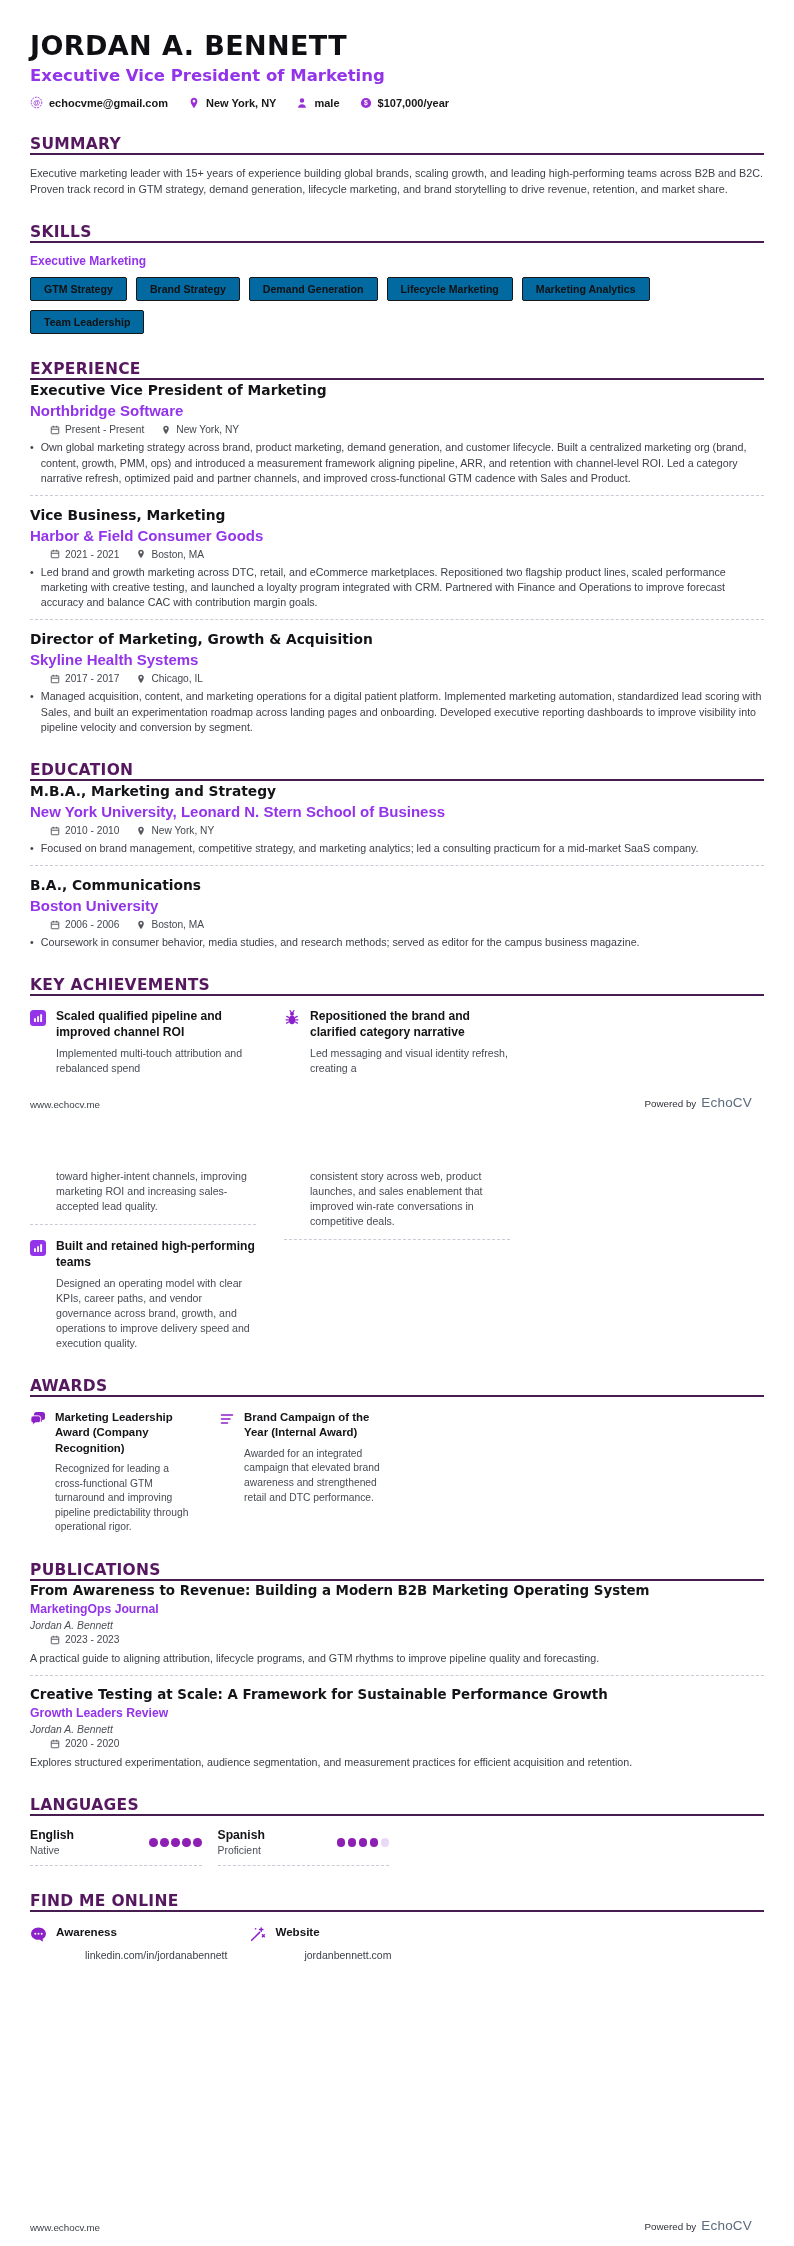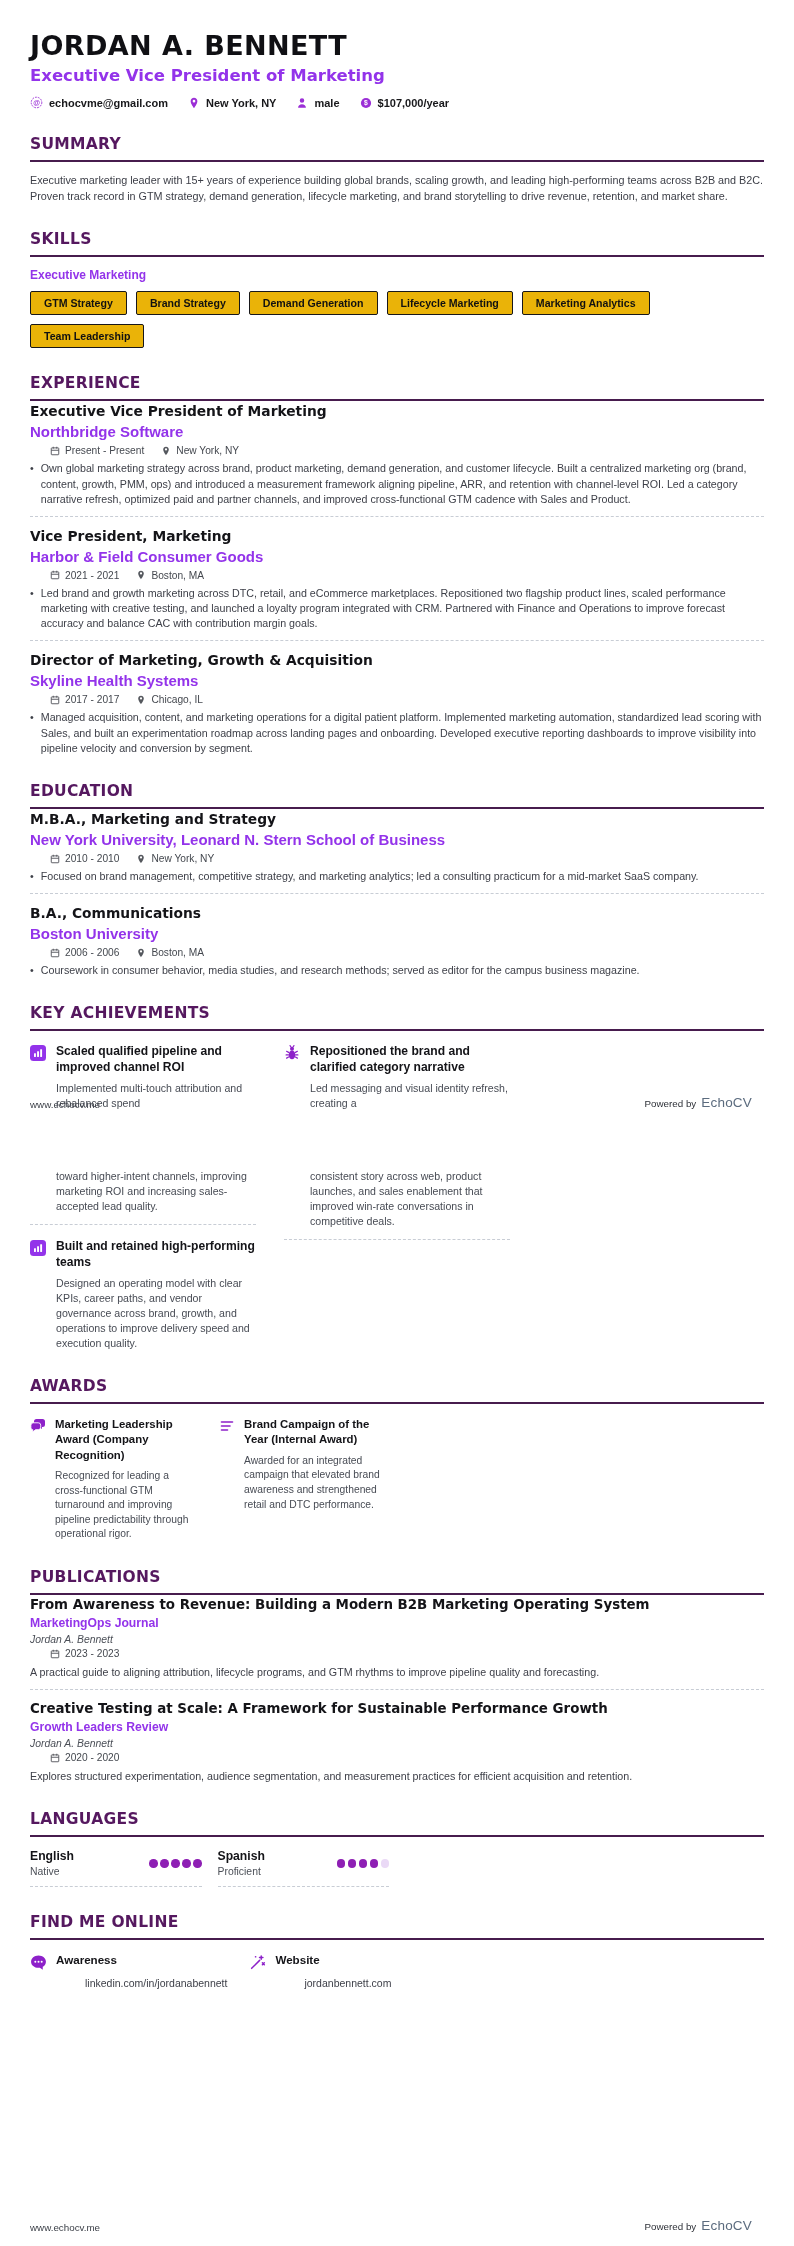--- a/index.html
+++ b/index.html
@@ -35,34 +35,33 @@
   }
   .contact-item { display:flex; align-items:center; gap:6px; }
   .contact-item .ic { color:#9b2fd6; display:flex; }
 
   
   .sec { margin-top:26px; }
   .sec-h {
     font-family:"DejaVu Sans", sans-serif;
     font-weight:bold; font-size:15.5px; letter-spacing:.3px;
     color:#55185f;
-    padding-bottom:7px;
     border-bottom:2.5px solid #471c4e;
   }
   .sec-body { margin-top:11px; }
 
   .summary-text { font-size:10.8px; line-height:1.45; color:#3e4049; }
 
   
   .skill-group { font-size:12px; font-weight:bold; color:#9333ea; margin-top:11px; }
   .tags { display:flex; flex-wrap:wrap; gap:9px; margin-top:9px; }
   .tag {
     border:1.4px solid #17171a; border-radius:2px;
     padding:5px 13px;
-    font-size:10.6px; font-weight:bold; color:#111; background:#eab308;
+    font-size:10.6px; font-weight:bold; color:#111; background:#0369a1;
     white-space:nowrap;
   }
 
   
   .xp-title { font-family:"DejaVu Sans", sans-serif; font-weight:bold; font-size:13.8px; color:#141418; }
   .xp-company { font-size:15px; font-weight:bold; color:#9333ea; margin-top:4px; }
   .meta-row { display:flex; align-items:center; gap:17px; margin-top:5px; font-size:10.2px; color:#44484f;margin-left:20px; }
   .meta-item { display:flex; align-items:center; gap:5px; }
   .meta-item .ic { color:#55585e; display:flex; }
   .bullet-row { display:flex; gap:7px; margin-top:5px; font-size:10.7px; line-height:1.42; color:#3e4049; }
@@ -216,21 +215,21 @@
         </span>
       </div>
       <div class="bullet-row">
           <span class="bl">•</span>
           <span>Own global marketing strategy across brand, product marketing, demand generation, and customer lifecycle. Built a centralized marketing org (brand, content, growth, PMM, ops) and introduced a measurement framework aligning pipeline, ARR, and retention with channel-level ROI. Led a category narrative refresh, optimized paid and partner channels, and improved cross-functional GTM cadence with Sales and Product.</span>
         </div>
     </div>
     <div class="sep-dashed"></div>
 
     <div class="xp-item">
-      <div class="xp-title">Vice President, Marketing</div>
+      <div class="xp-title">Vice Business, Marketing</div>
       <div class="xp-company">Harbor &amp; Field Consumer Goods</div>
       <div class="meta-row">
         <span class="meta-item">
           <span class="ic">
               <svg width="10" height="10" viewBox="0 0 16 16">
                 <g fill="none" stroke="currentColor" stroke-width="1.5">
                   <rect x="2" y="3" width="12" height="11" rx="1"></rect>
                   <path d="M2 6.8h12M5.2 1.2v3M10.8 1.2v3"></path>
                 </g>
               </svg>

